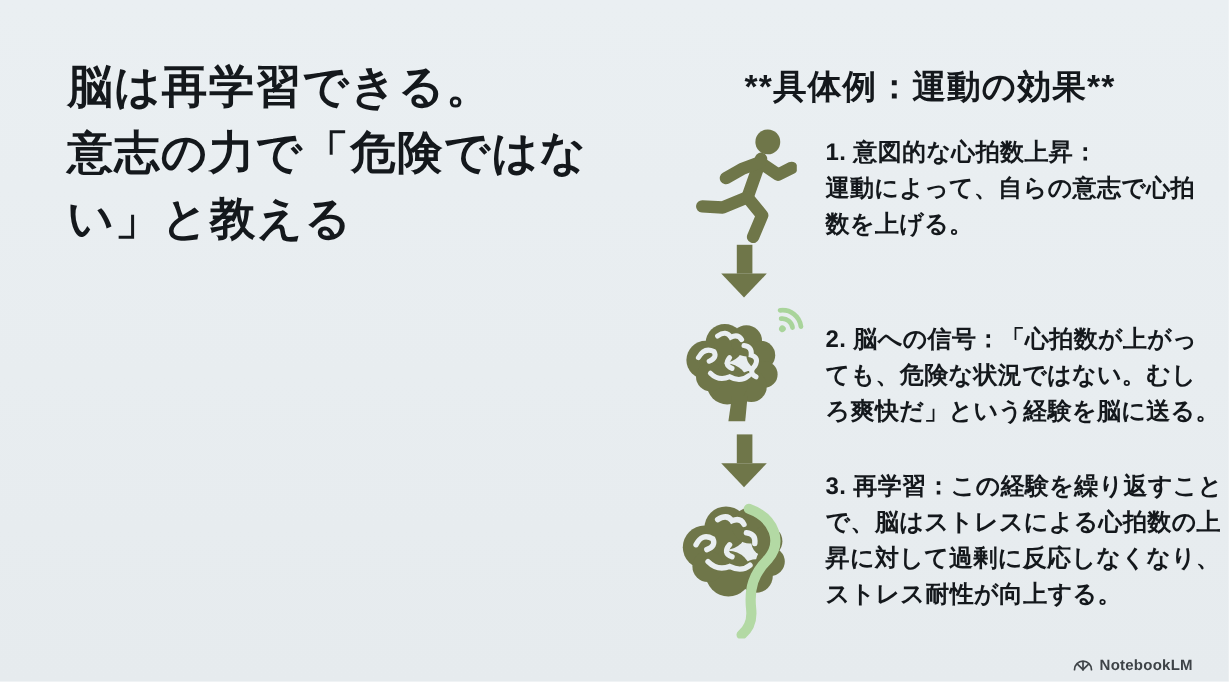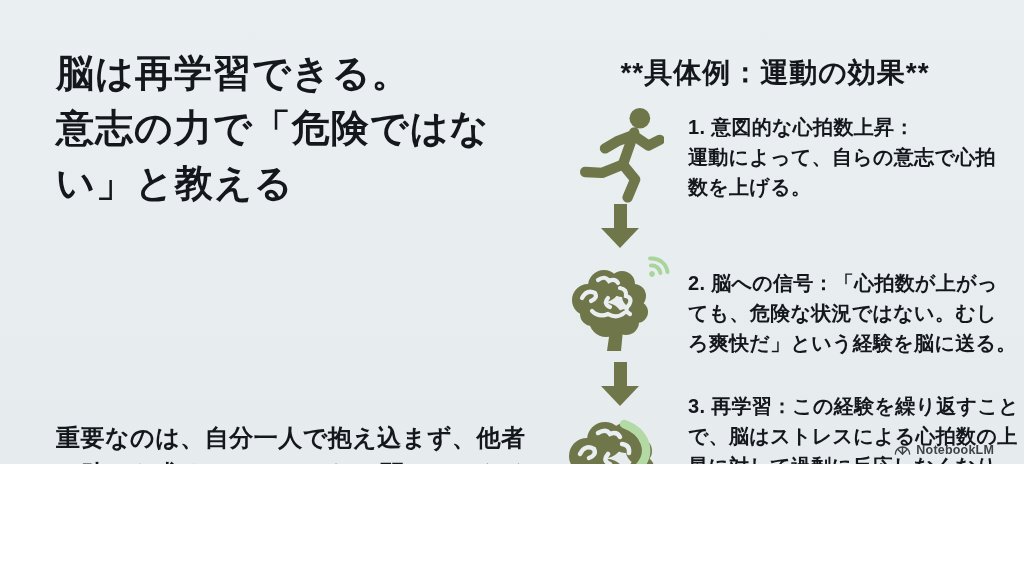--- a/index.html
+++ b/index.html
@@ -1,17 +1,17 @@
 <!DOCTYPE html>
 <html><head>
 <meta charset="utf-8">
 <style>
   html,body { margin:0; padding:0; }
   .slide {
-    position:relative; width:1024px; height:464px; overflow:hidden;
+    position:relative; width:1024px; height:568px; overflow:hidden;
     background:linear-gradient(180deg,#eaeff2 0%, #e8edf0 55%, #e6ebee 100%);
     font-family:"Liberation Sans", sans-serif;
     color:#14181c;
   }
   .pre { white-space:pre-line; }
   .slide-title {
     position:absolute; left:56px; top:46px; width:500px; margin:0;
     font-size:38px; line-height:1.45; font-weight:800; letter-spacing:1px;
   }
   .body-para {
@@ -53,23 +53,20 @@
   .brand svg { display:block; }
 </style>
 </head>
 <body>
 
 <div class="slide">
 
   <h1 class="slide-title pre">脳は再学習できる。
 意志の力で「危険ではな
 い」と教える</h1>
-  <p class="body-para para-2 pre">重要なのは、自分一人で抱え込まず、他者
-に助けを求めること。それは弱さではなく
-「勇気ある行動」です。</p>
 
   <h2 class="example-heading">**具体例：運動の効果**</h2>
 
   <div class="icon-box runner-box">
     <svg viewBox="0 0 88 104" xmlns="http://www.w3.org/2000/svg">
       <circle cx="64" cy="13" r="11" fill="#6f7649"></circle>
       <g stroke="#6f7649" stroke-width="11" fill="none" stroke-linecap="round" stroke-linejoin="round">
         <path d="M58,28 L46,62"></path>
         <path d="M57,31 L73,42 L85,36"></path>
         <path d="M57,31 L41,37 L27,45"></path>

